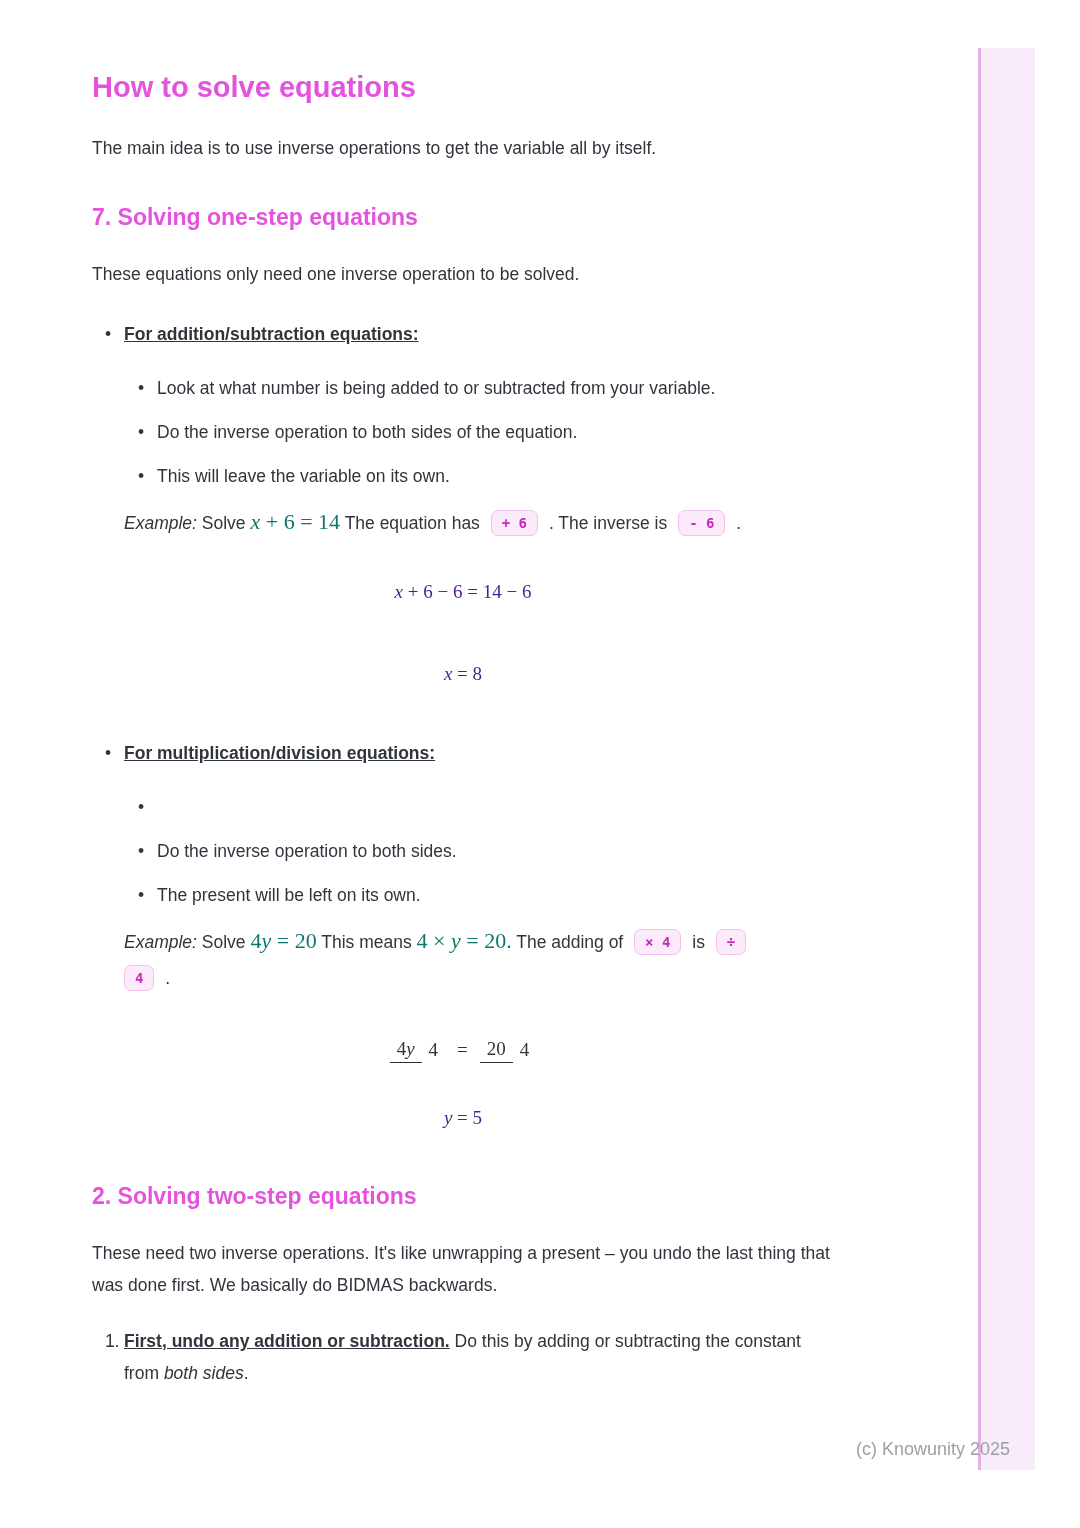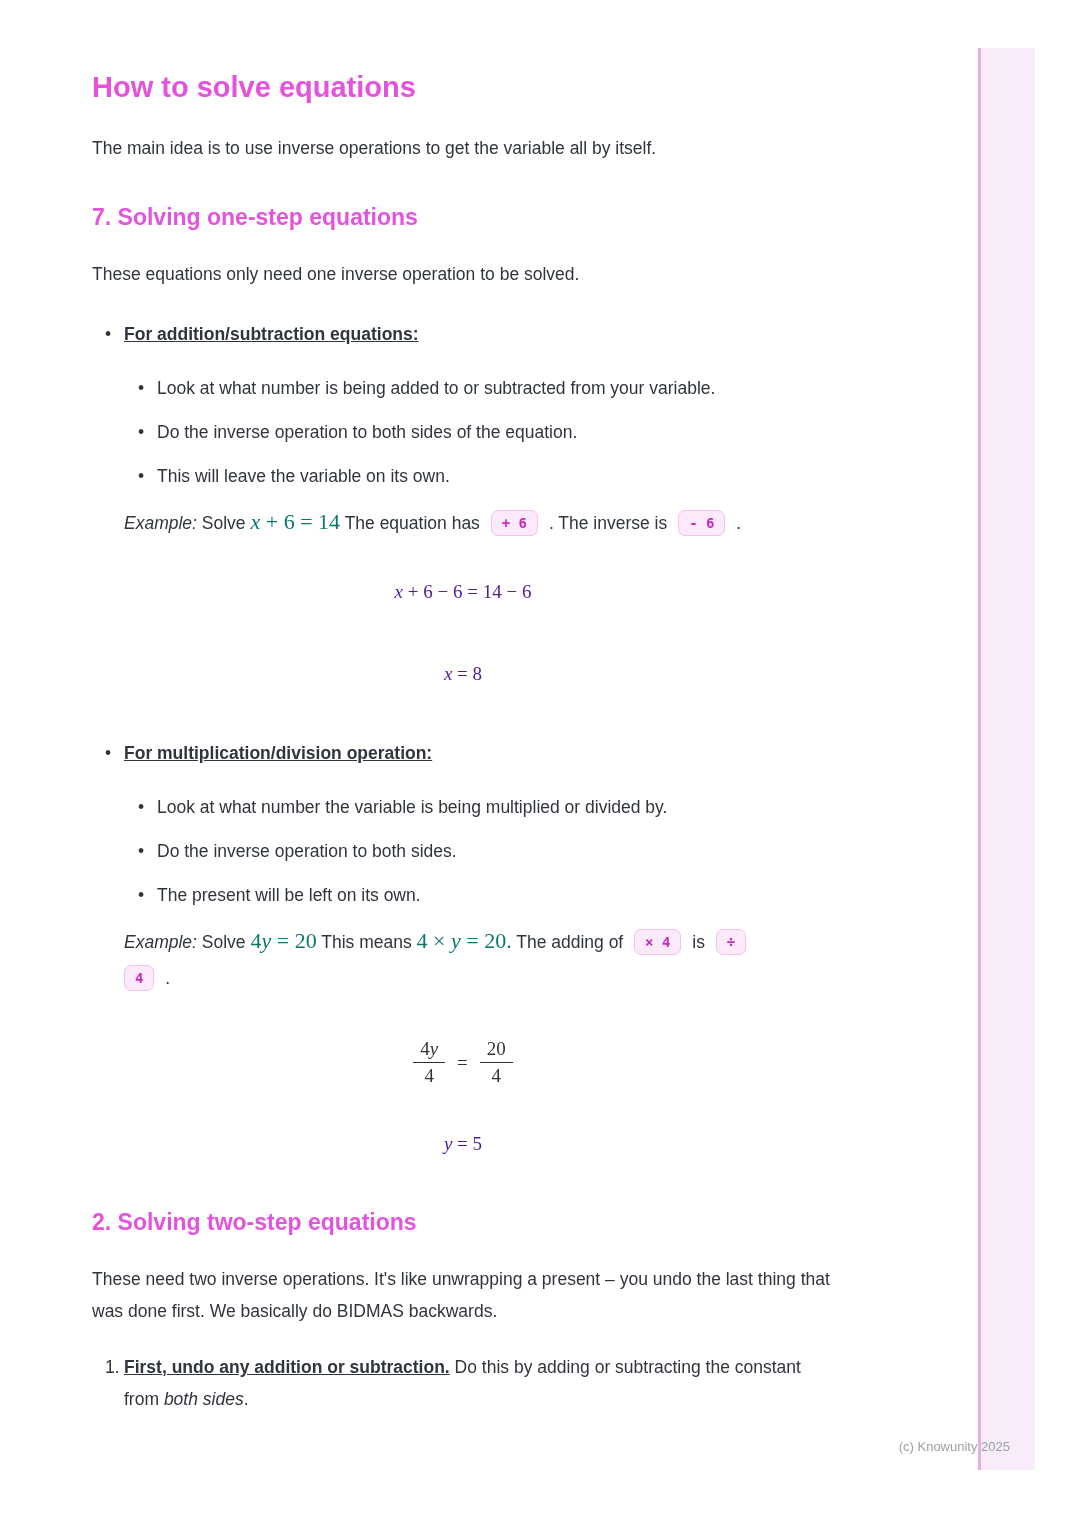--- a/index.html
+++ b/index.html
@@ -100,40 +100,40 @@
   .frac-row {
     display: flex;
     justify-content: center;
     align-items: center;
     gap: 12px;
     margin-top: 4px;
     margin-bottom: 44px;
   }
   .frac {
     display: inline-flex;
-    flex-direction: column;
+    flex-direction: row;
     align-items: center;
     font-family: "Liberation Serif", serif;
     font-size: 19px;
   }
   .frac .num { padding: 2px 7px; border-bottom: 1.4px solid #2b2f36; }
   .frac .den { padding: 2px 7px; }
   .eqsign { font-family: "Liberation Serif", serif; font-size: 19px; }
   .oli { display: flex; align-items: flex-start; padding-left: 13px; }
   .num-marker {
     width: 19px;
     flex: 0 0 19px;
     font-size: 17.5px;
     line-height: 32px;
   }
   .watermark {
     position: absolute;
     top: 1439px;
     right: 70px;
-    font-size: 13px;
+    font-size: 18px;
     color: #9aa0a6;
     z-index: 3;
   }
   .math i, .frac i { font-style: italic; }
 </style>
 </head>
 <body>
 
 <div class="side-band"></div>
 
@@ -177,27 +177,26 @@
     <span class="chip">- 6</span>
     <span>.</span>
   </div>
 
   <div class="equation step"><i>x</i> + 6 − 6 = 14 − 6</div>
 
   <div class="equation result"><i>x</i> = 8</div>
 
   <div class="li l1">
     <span class="bullet">•</span>
-    <div class="li-text bold">For multiplication/division operation:</div>
+    <div class="li-text bold">For multiplication/division equations:</div>
   </div>
 
   <div class="sublist">
     <div class="li l2">
       <span class="bullet">•</span>
-      <div class="li-text">Look at what number the variable is being multiplied or divided by.</div>
     </div>
     <div class="li l2">
       <span class="bullet">•</span>
       <div class="li-text">Do the inverse operation to both sides.</div>
     </div>
     <div class="li l2">
       <span class="bullet">•</span>
       <div class="li-text">The present will be left on its own.</div>
     </div>
   </div>

